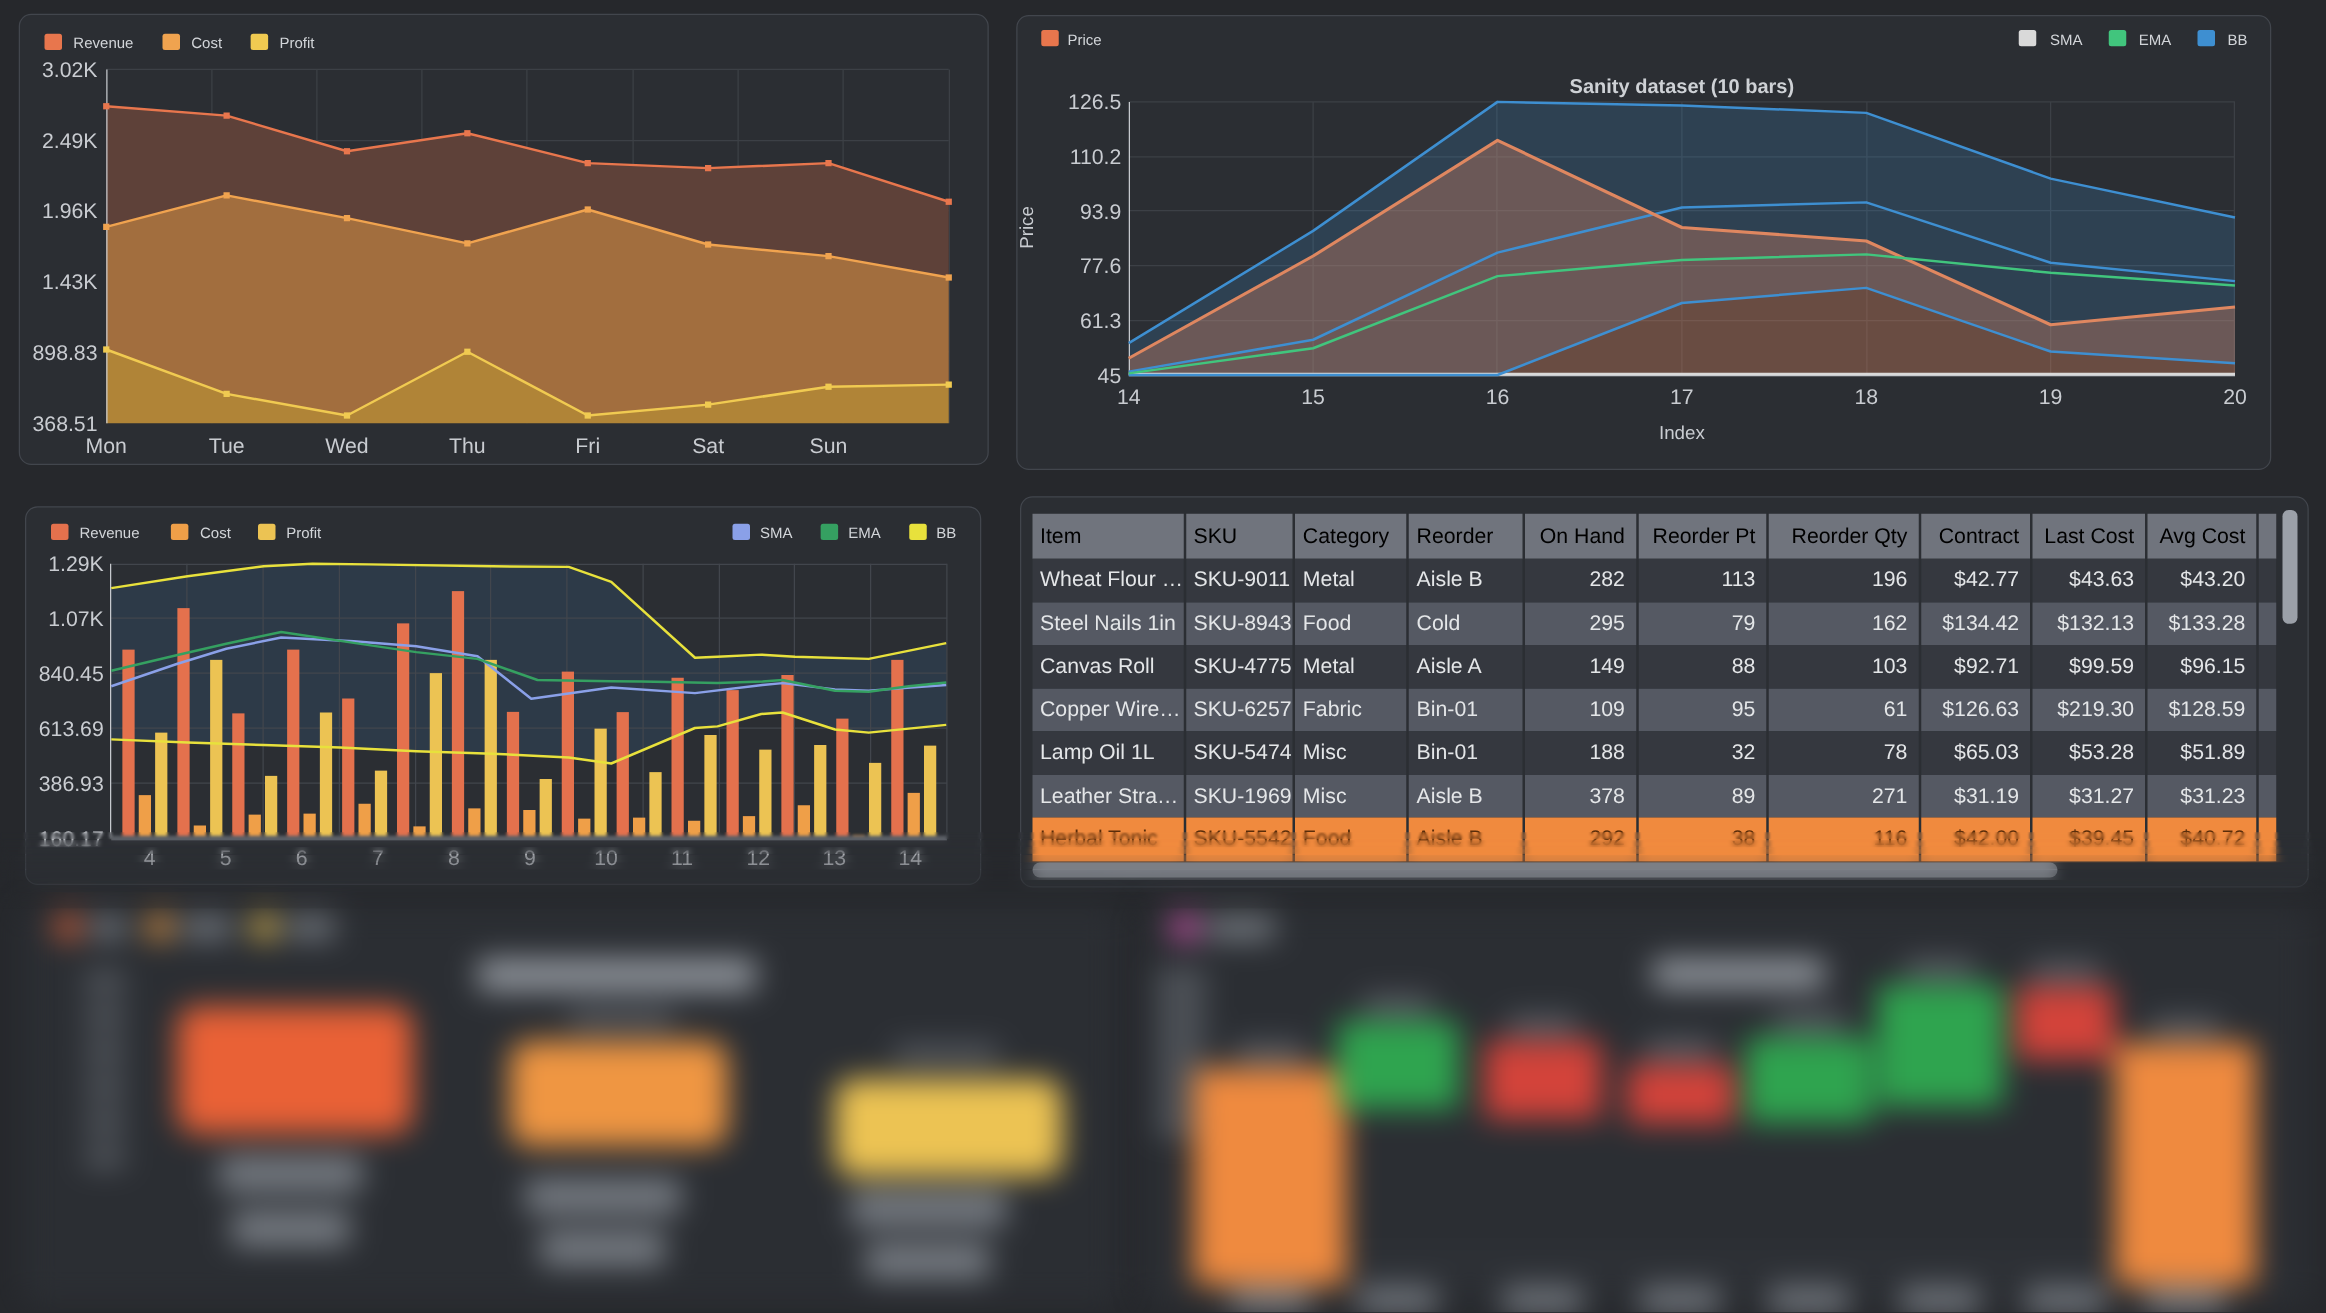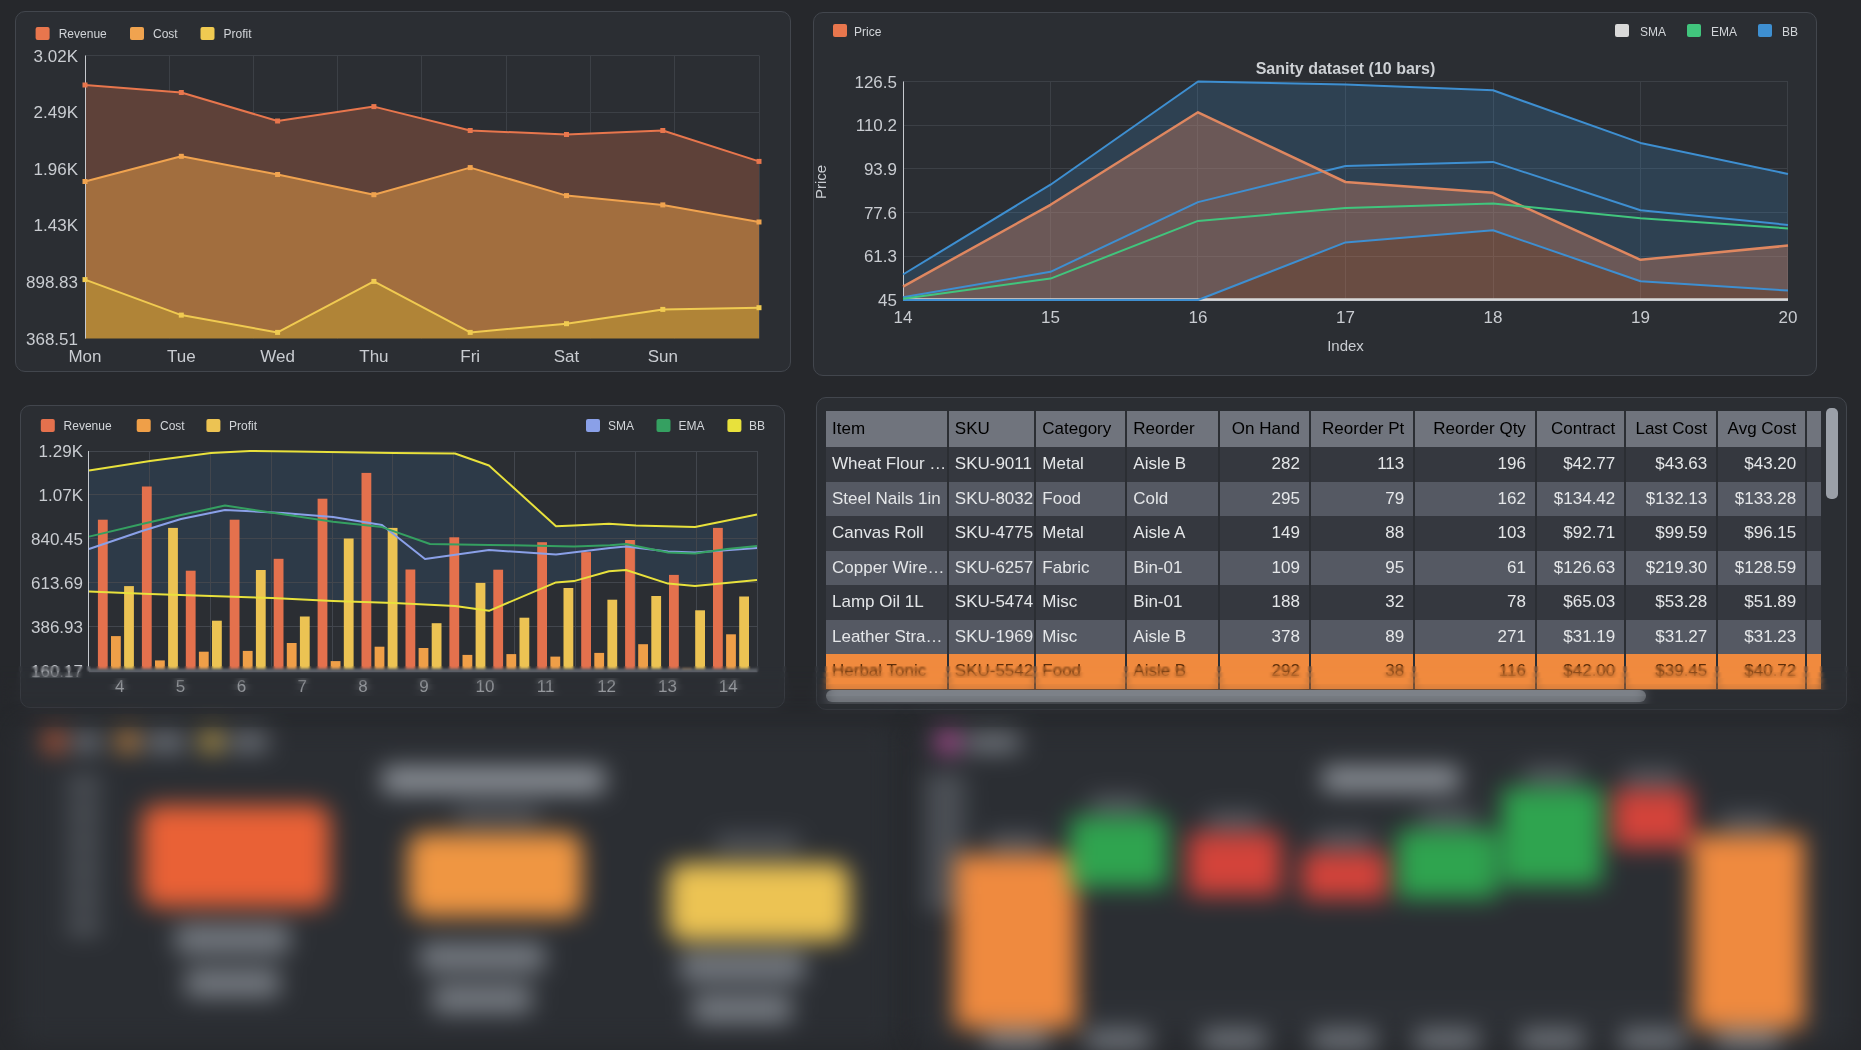--- a/index.html
+++ b/index.html
@@ -249,21 +249,21 @@
       <div class="td odd txt">Metal</div>
       <div class="td odd txt">Aisle B</div>
       <div class="td odd num">282</div>
       <div class="td odd num">113</div>
       <div class="td odd num">196</div>
       <div class="td odd num">$42.77</div>
       <div class="td odd num">$43.63</div>
       <div class="td odd num">$43.20</div>
       <div class="td odd num"></div>
       <div class="td even txt">Steel Nails 1in</div>
-      <div class="td even txt">SKU-8032</div>
+      <div class="td even txt">SKU-8943</div>
       <div class="td even txt">Food</div>
       <div class="td even txt">Cold</div>
       <div class="td even num">295</div>
       <div class="td even num">79</div>
       <div class="td even num">162</div>
       <div class="td even num">$134.42</div>
       <div class="td even num">$132.13</div>
       <div class="td even num">$133.28</div>
       <div class="td even num"></div>
       <div class="td odd txt">Canvas Roll</div>

